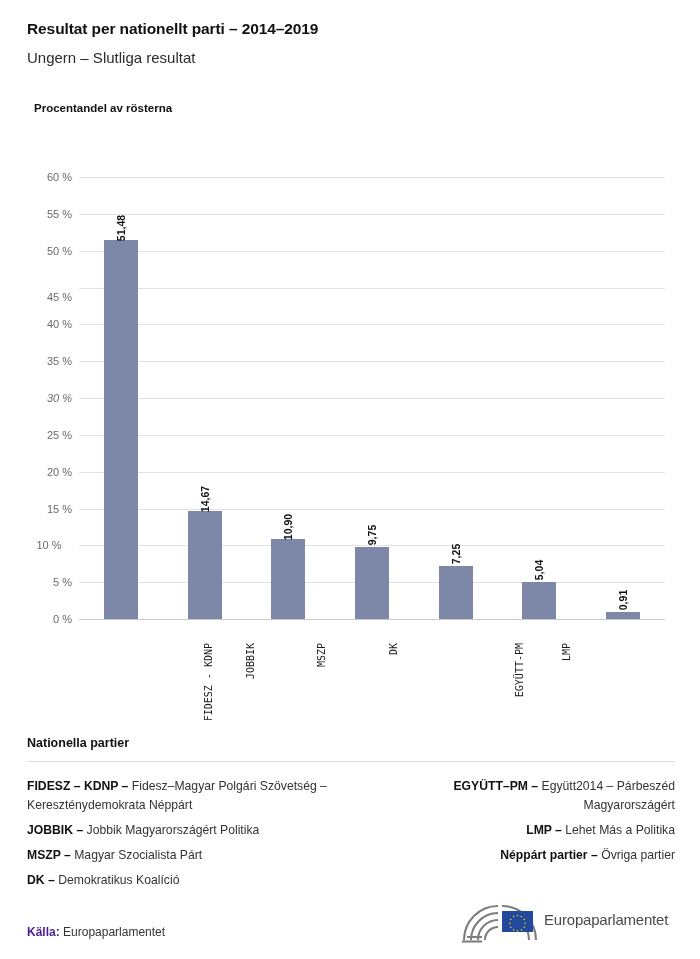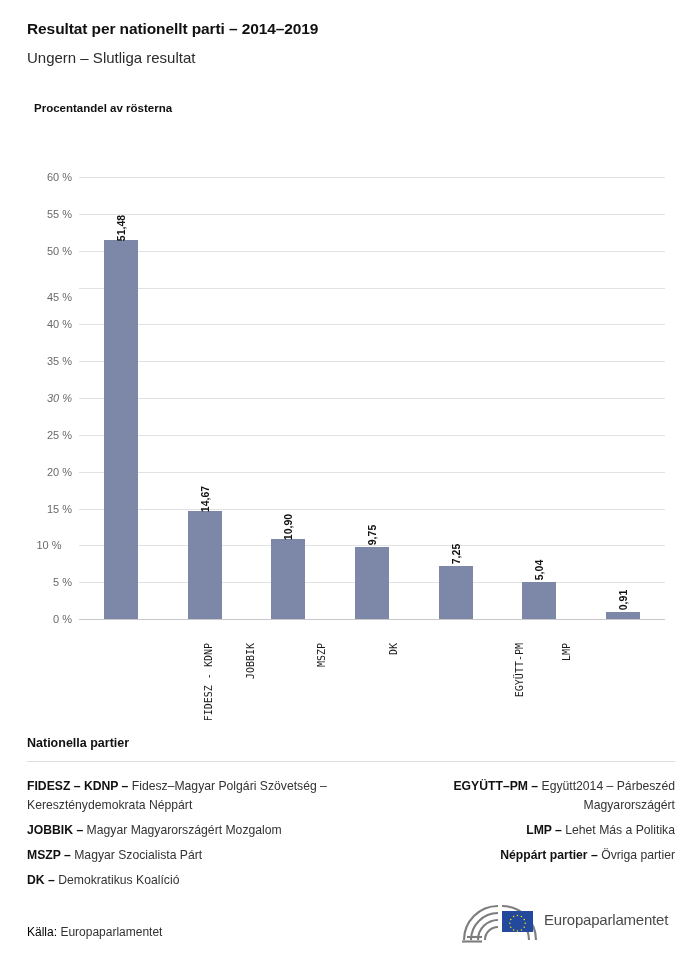--- a/index.html
+++ b/index.html
@@ -104,21 +104,21 @@
     font-size: 12.2px; line-height: 1.55; color: #333333;
     margin-bottom: 6px;
   }
   .legend-item b { color: #111111; font-weight: bold; }
 
   
   .source {
     position: absolute; left: 27px; top: 925px;
     font-size: 12px; color: #333333;
   }
-  .source b { color: #000000; font-weight: normal; }
+  .source b { color: #4c1d95; font-weight: bold; }
 
   .logo { position: absolute; left: 458px; top: 898px; width: 220px; height: 48px; }
   .logo-mark { position: absolute; left: 0; top: 2px; width: 84px; height: 44px; }
   .logo-flag {
     position: absolute; left: 44px; top: 13px;
     width: 31px; height: 21px; background: #23499c;
   }
   .logo-text {
     position: absolute; left: 86px; top: 13px;
     font-size: 15px; color: #4a4a4a; letter-spacing: -0.2px;
@@ -218,21 +218,21 @@
         <div class="cat-label" style="left: 464.429px;">LMP</div>
       </div>
   </div>
 
   <div class="legend">
     <div class="legend-title">Nationella partier</div>
     <div class="legend-rule"></div>
     <div class="legend-cols">
       <div class="legend-col" id="legend-left">
           <div class="legend-item"><b>FIDESZ – KDNP –</b><span> Fidesz–Magyar Polgári Szövetség – Kereszténydemokrata Néppárt</span></div>
-          <div class="legend-item"><b>JOBBIK –</b><span> Magyar Magyarországért Mozgalom</span></div>
+          <div class="legend-item"><b>JOBBIK –</b><span> Jobbik Magyarországért Politika</span></div>
           <div class="legend-item"><b>MSZP –</b><span> Magyar Szocialista Párt</span></div>
           <div class="legend-item"><b>DK –</b><span> Demokratikus Koalíció</span></div>
         </div>
       <div class="legend-col right" id="legend-right">
           <div class="legend-item"><b>EGYÜTT–PM –</b><span> Együtt2014 – Párbeszéd Magyarországért</span></div>
           <div class="legend-item"><b>LMP –</b><span> Lehet Más a Politika</span></div>
           <div class="legend-item"><b>Néppárt partier –</b><span> Övriga partier</span></div>
         </div>
     </div>
   </div>

